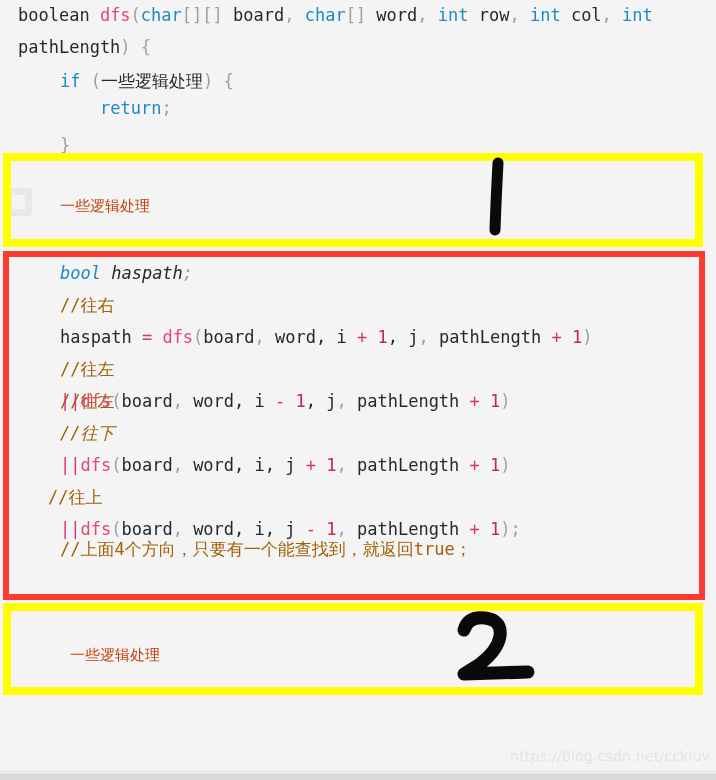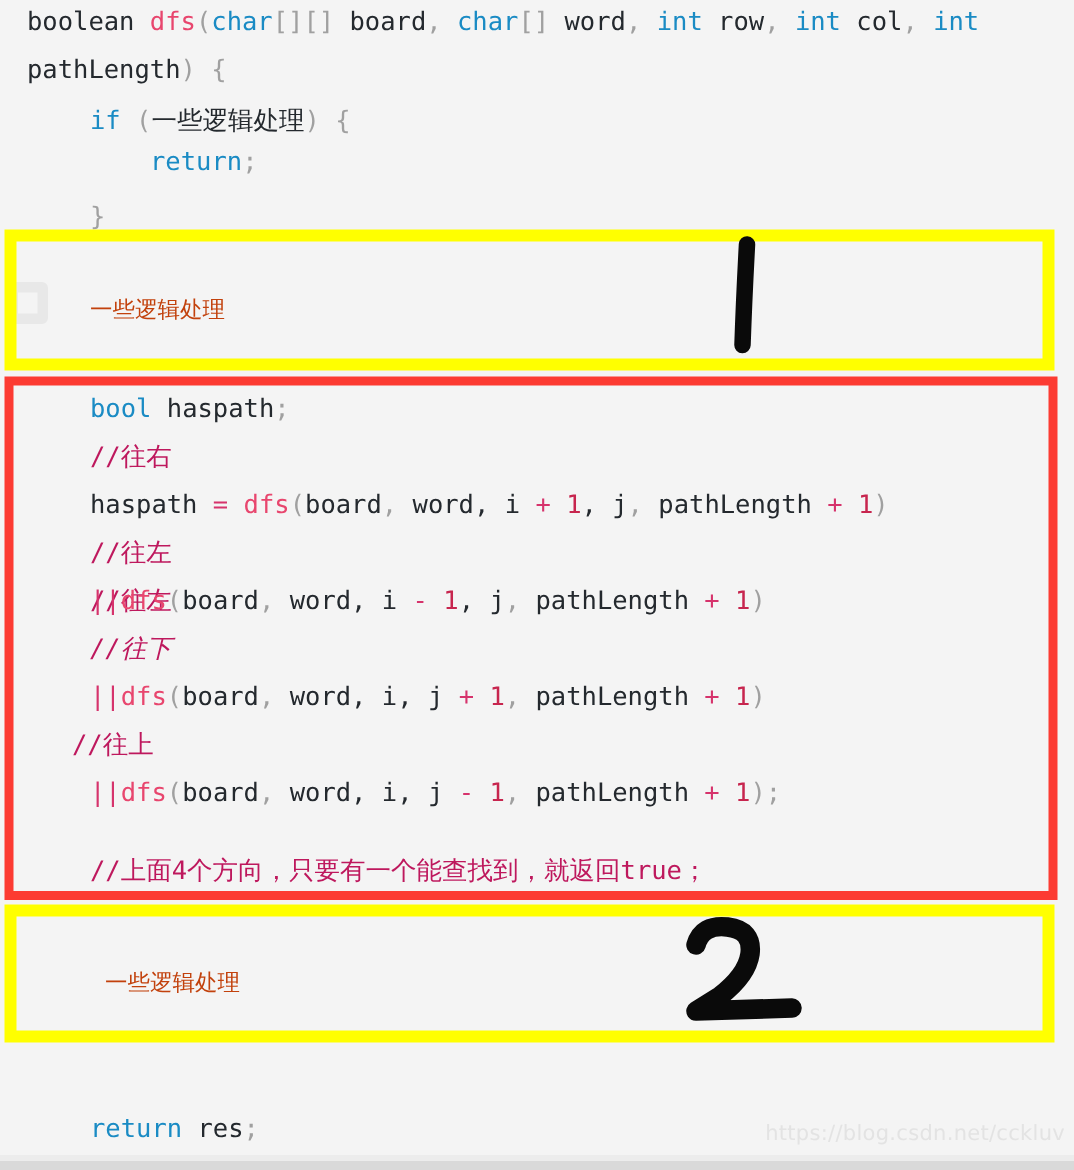--- a/index.html
+++ b/index.html
@@ -35,21 +35,21 @@
     color: #24292e;
   }
 
   
   .t-plain   { color: #24292e; }
   .t-kw      { color: #1a8bc4; }
   .t-fn      { color: #e8466e; }
   .t-punc    { color: #a0a0a0; }
   .t-num     { color: #c7254e; }
   .t-op      { color: #d6336c; }
-  .t-comment { color: #be185d; }
+  .t-comment { color: #a16207; }
   .t-cn      { color: #24292e; }
 
   
   .hl-box {
     position: absolute;
     box-sizing: border-box;
     background: transparent;
   }
   .hl-yellow {
     border: 8px solid #ffff00;
@@ -122,43 +122,42 @@
   <div class="code-line" style="top:4px; left:18px;"><span class="t-plain">boolean </span><span class="t-fn">dfs</span><span class="t-punc">(</span><span class="t-kw">char</span><span class="t-punc">[][] </span><span class="t-plain">board</span><span class="t-punc">, </span><span class="t-kw">char</span><span class="t-punc">[] </span><span class="t-plain">word</span><span class="t-punc">, </span><span class="t-kw">int</span><span class="t-plain"> row</span><span class="t-punc">, </span><span class="t-kw">int</span><span class="t-plain"> col</span><span class="t-punc">, </span><span class="t-kw">int</span></div>
 
   <div class="code-line" style="top:36px; left:18px;"><span class="t-plain">pathLength</span><span class="t-punc">) {</span></div>
 
   <div class="code-line" style="top:70px; left:60px;"><span class="t-kw">if</span><span class="t-punc"> (</span><span class="t-cn">一些逻辑处理</span><span class="t-punc">) {</span></div>
 
   <div class="code-line" style="top:97px; left:100px;"><span class="t-kw">return</span><span class="t-punc">;</span></div>
 
   <div class="code-line" style="top:134px; left:60px;"><span class="t-punc">}</span></div>
 
-  <div class="code-line" style="top:262px; left:60px;"><span class="t-kw">bool</span><span class="t-plain"> haspath</span><span class="t-punc">;</span></div>
+  <div class="code-line" style="top:262px; left:60px;font-style:italic;"><span class="t-kw">bool</span><span class="t-plain"> haspath</span><span class="t-punc">;</span></div>
 
   <div class="code-line" style="top:294px; left:60px;"><span class="t-comment">//往右</span></div>
 
   <div class="code-line" style="top:326px; left:60px;"><span class="t-plain">haspath </span><span class="t-op">=</span><span class="t-plain"> </span><span class="t-fn">dfs</span><span class="t-punc">(</span><span class="t-plain">board</span><span class="t-punc">, </span><span class="t-plain">word</span><span class="t-plain">, i </span><span class="t-op">+</span><span class="t-plain"> </span><span class="t-num">1</span><span class="t-plain">, j</span><span class="t-punc">, </span><span class="t-plain">pathLength </span><span class="t-op">+</span><span class="t-plain"> </span><span class="t-num">1</span><span class="t-punc">)</span></div>
 
   <div class="code-line" style="top:390px; left:60px;"><span class="t-comment">//往左</span></div>
 
   <div class="code-line" style="top:358px; left:60px;"><span class="t-comment">//往左</span></div>
 
   <div class="code-line" style="top:390px; left:60px;"><span class="t-op">||</span><span class="t-fn">dfs</span><span class="t-punc">(</span><span class="t-plain">board</span><span class="t-punc">, </span><span class="t-plain">word</span><span class="t-plain">, i </span><span class="t-op">-</span><span class="t-plain"> </span><span class="t-num">1</span><span class="t-plain">, j</span><span class="t-punc">, </span><span class="t-plain">pathLength </span><span class="t-op">+</span><span class="t-plain"> </span><span class="t-num">1</span><span class="t-punc">)</span></div>
 
   <div class="code-line" style="top:422px; left:60px;font-style:italic;"><span class="t-comment">//往下</span></div>
 
   <div class="code-line" style="top:454px; left:60px;"><span class="t-op">||</span><span class="t-fn">dfs</span><span class="t-punc">(</span><span class="t-plain">board</span><span class="t-punc">, </span><span class="t-plain">word</span><span class="t-plain">, i</span><span class="t-plain">, j </span><span class="t-op">+</span><span class="t-plain"> </span><span class="t-num">1</span><span class="t-punc">, </span><span class="t-plain">pathLength </span><span class="t-op">+</span><span class="t-plain"> </span><span class="t-num">1</span><span class="t-punc">)</span></div>
 
   <div class="code-line" style="top:486px; left:48px;"><span class="t-comment">//往上</span></div>
 
   <div class="code-line" style="top:518px; left:60px;"><span class="t-op">||</span><span class="t-fn">dfs</span><span class="t-punc">(</span><span class="t-plain">board</span><span class="t-punc">, </span><span class="t-plain">word</span><span class="t-plain">, i</span><span class="t-plain">, j </span><span class="t-op">-</span><span class="t-plain"> </span><span class="t-num">1</span><span class="t-punc">, </span><span class="t-plain">pathLength </span><span class="t-op">+</span><span class="t-plain"> </span><span class="t-num">1</span><span class="t-punc">);</span></div>
 
-  <div class="code-line" style="top:570px; left:60px;"><span class="t-comment">//上面4个方向，只要有一个能查找到，就返回true；</span></div>
+  <div class="code-line" style="top:538px; left:60px;"><span class="t-comment">//上面4个方向，只要有一个能查找到，就返回true；</span></div>
 
-  <div class="code-line" style="top:742px; left:60px;"><span class="t-kw">return</span><span class="t-plain"> res</span><span class="t-punc">;</span></div>
 
   <div id="ghost-square"></div>
 
   <div class="hl-box hl-yellow" style="left:3px; top:153px; width:700px; height:94px;"></div>
   <div class="note-text" style="left:60px; top:197px;">一些逻辑处理</div>
 
   <svg class="handmark" style="left:486px; top:155px;" width="32" height="90" viewBox="0 0 32 90">
     <path d="M12 8 Q 10 45 9 75" stroke="#0a0a0a" stroke-width="11" stroke-linecap="round" fill="none"></path>
   </svg>
 

